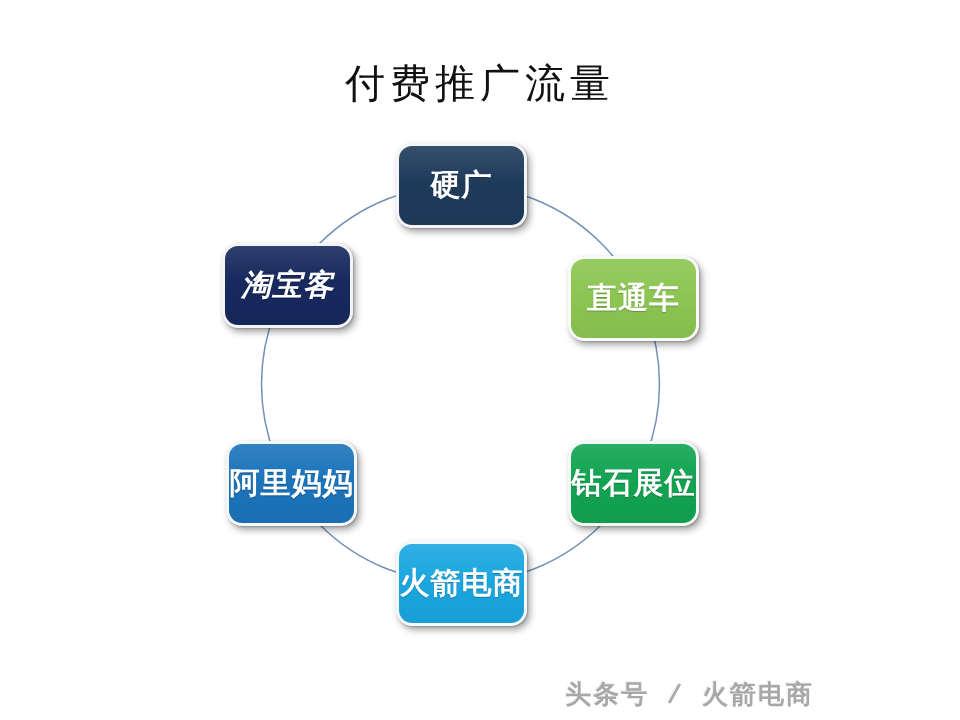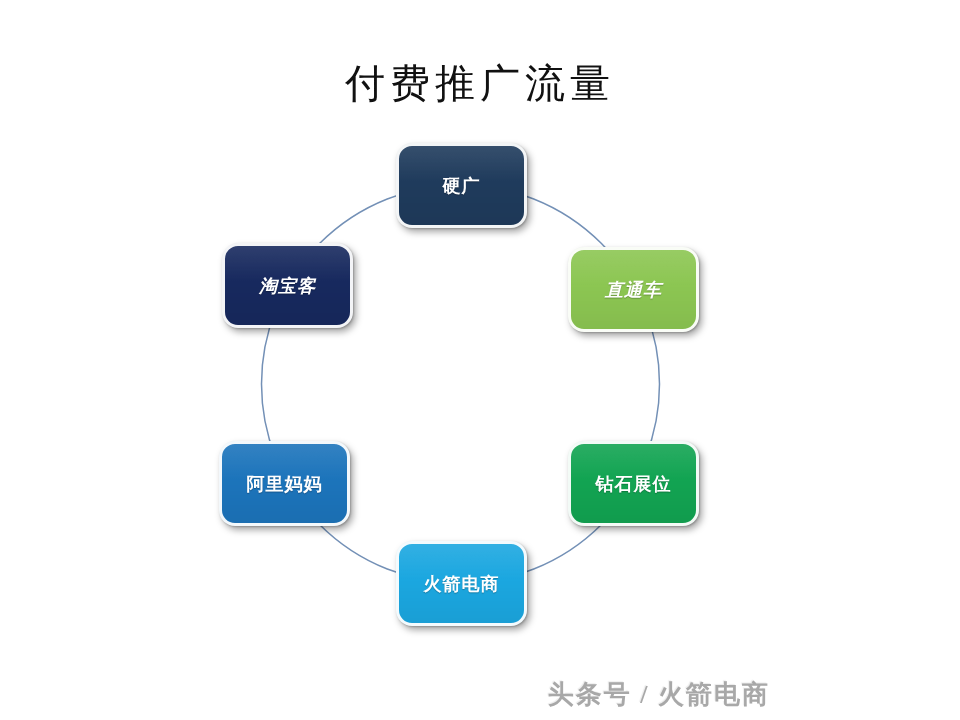--- a/index.html
+++ b/index.html
@@ -7,20 +7,21 @@
     padding: 0;
     background: #ffffff;
     font-family: "Liberation Sans", sans-serif;
   }
   .slide {
     position: relative;
     width: 788px;
     height: 720px;
     background: #ffffff;
     overflow: hidden;
+    padding-left: 44px;
   }
   .title {
     position: absolute;
     top: 56px;
     left: 0;
     width: 960px;
     margin: 0;
     text-align: center;
     font-family: "Liberation Serif", "DejaVu Serif", serif;
     font-weight: 400;
@@ -44,37 +45,37 @@
     display: flex;
     align-items: center;
     justify-content: center;
     box-shadow: 3px 4px 7px rgba(0,0,0,0.35), 1px 1px 2px rgba(0,0,0,0.2);
     background-image: linear-gradient(180deg, rgba(255,255,255,0.10) 0%, rgba(255,255,255,0.0) 45%, rgba(0,0,0,0.05) 100%);
     cursor: default;
   }
   .node-label {
     font-family: "Liberation Serif", "DejaVu Serif", serif;
     font-weight: 700;
-    font-size: 18px;
+    font-size: 30px;
     letter-spacing: 1px;
     color: #ffffff;
     white-space: nowrap;
     text-shadow: 0 1px 1px rgba(0,0,0,0.25);
   }
   .pos-top          { left: 396px; top: 143px; }
-  .pos-top-right    { left: 568px; top: 247px; font-style: italic; }
+  .pos-top-right    { left: 568px; top: 256px; }
   .pos-bottom-right { left: 568px; top: 441px; }
   .pos-bottom       { left: 396px; top: 541px; }
-  .pos-bottom-left  { left: 219px; top: 441px; align-items: center; }
+  .pos-bottom-left  { left: 226px; top: 441px; align-items: center; }
   .pos-top-left     { left: 222px; top: 243px; }
   .watermark {
     position: absolute;
     right: 18px;
     bottom: 8px;
-    font-family: Liberation Serif, serif;
+    font-family: Liberation Mono, monospace;
     font-weight: 700;
     font-size: 26px;
     letter-spacing: 2px;
     color: #a8a8a8;
     text-shadow: 2px 2px 1px rgba(255,255,255,0.95), -1px -1px 1px rgba(0,0,0,0.08);
   }
 </style>
 </head>
 <body>
 

